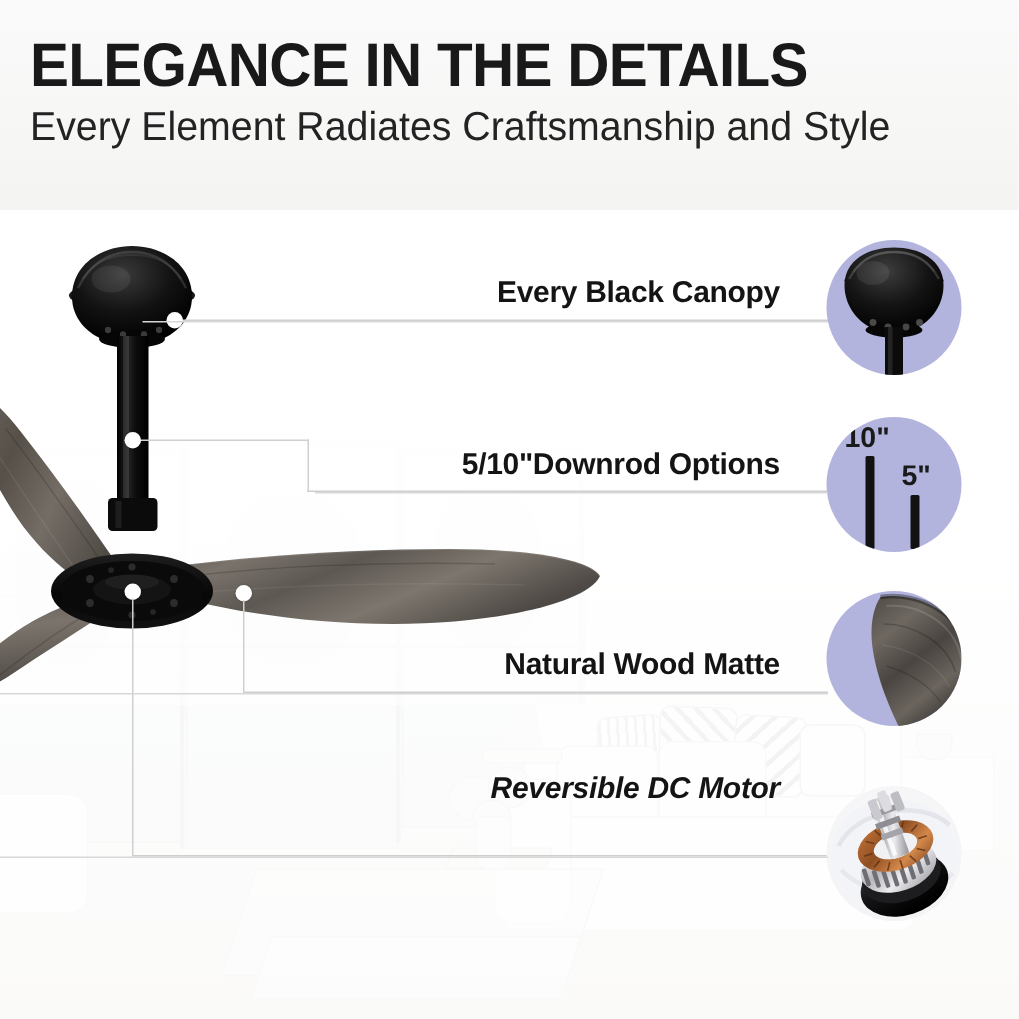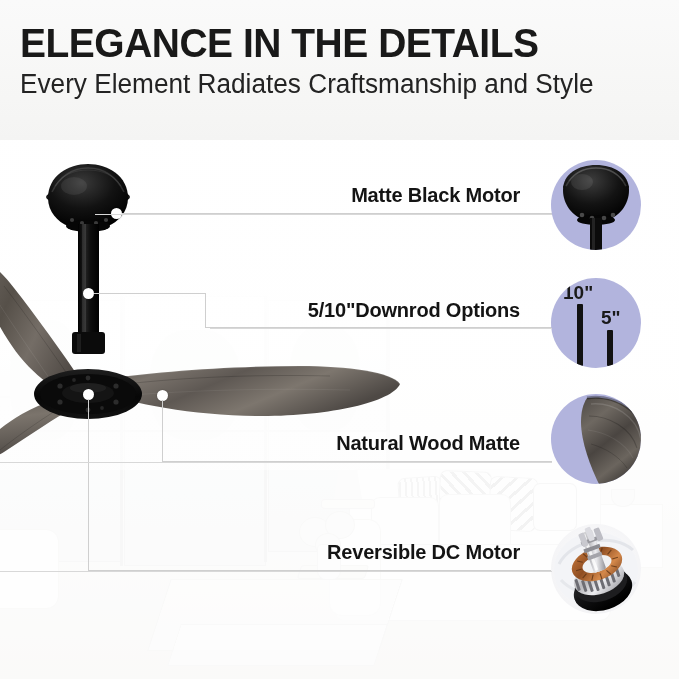--- a/index.html
+++ b/index.html
@@ -453,21 +453,21 @@
   <div class="leader" style="left:205px; top:327px; width:347px; height:1px;"></div>
 
   <div class="dot" style="left:157px; top:390px;"></div>
   <div class="leader" style="left:162px; top:400px; width:1px; height:62px;"></div>
   <div class="leader" style="left:162px; top:461px; width:390px; height:1px;"></div>
 
   <div class="dot" style="left:83px; top:389px;"></div>
   <div class="leader" style="left:88px; top:399px; width:1px; height:172px;"></div>
   <div class="leader" style="left:88px; top:570px; width:464px; height:1px;"></div>
 
-  <div class="callout-label" style="left:300px; top:184px; width:220px;">Matte Black Motor</div>
+  <div class="callout-label" style="left:300px; top:184px; width:220px;">Every Black Canopy</div>
   <div class="thumb thumb-lav" style="left:551px; top:160px;">
     <svg viewBox="0 0 90 90" width="90" height="90">
       <defs>
         <radialGradient id="tcanG" cx="42%" cy="28%" r="78%">
           <stop offset="0%" stop-color="#3d3d3d"></stop>
           <stop offset="55%" stop-color="#131313"></stop>
           <stop offset="100%" stop-color="#000000"></stop>
         </radialGradient>
       </defs>
       <ellipse cx="45" cy="27" rx="33" ry="7" fill="#141414"></ellipse>
@@ -512,21 +512,21 @@
                C40,74 30,48 30,28 C30,18 32,10 36,4 Z" fill="url(#twoodG)"></path>
       <path d="M40,10 C62,8 86,22 90,46" fill="none" stroke="rgba(255,255,255,0.13)" stroke-width="1.4"></path>
       <path d="M38,22 C58,22 80,34 86,54" fill="none" stroke="rgba(0,0,0,0.20)" stroke-width="1.1"></path>
       <path d="M37,36 C54,38 74,48 82,64" fill="none" stroke="rgba(255,255,255,0.07)" stroke-width="1.1"></path>
       <path d="M40,50 C54,54 68,62 76,74" fill="none" stroke="rgba(0,0,0,0.16)" stroke-width="1"></path>
       <path d="M36,4 C62,0 92,16 96,44" fill="none" stroke="rgba(0,0,0,0.35)" stroke-width="3"></path>
     </svg>
     <div class="thumb-ring"></div>
   </div>
 
-  <div class="callout-label" style="left:300px; top:541px; width:220px;">Reversible DC Motor</div>
+  <div class="callout-label" style="left:300px; top:515px; width:220px;font-style:italic;">Reversible DC Motor</div>
   <div class="thumb thumb-white" style="left:551px; top:524px;">
     <svg viewBox="0 0 90 90" width="90" height="90">
       <defs>
         <linearGradient id="copperG" x1="0" y1="0" x2="1" y2="1">
           <stop offset="0%" stop-color="#c9793c"></stop>
           <stop offset="40%" stop-color="#8f4e22"></stop>
           <stop offset="70%" stop-color="#d4884a"></stop>
           <stop offset="100%" stop-color="#7b4420"></stop>
         </linearGradient>
         <linearGradient id="steelG" x1="0" y1="0" x2="1" y2="1">

